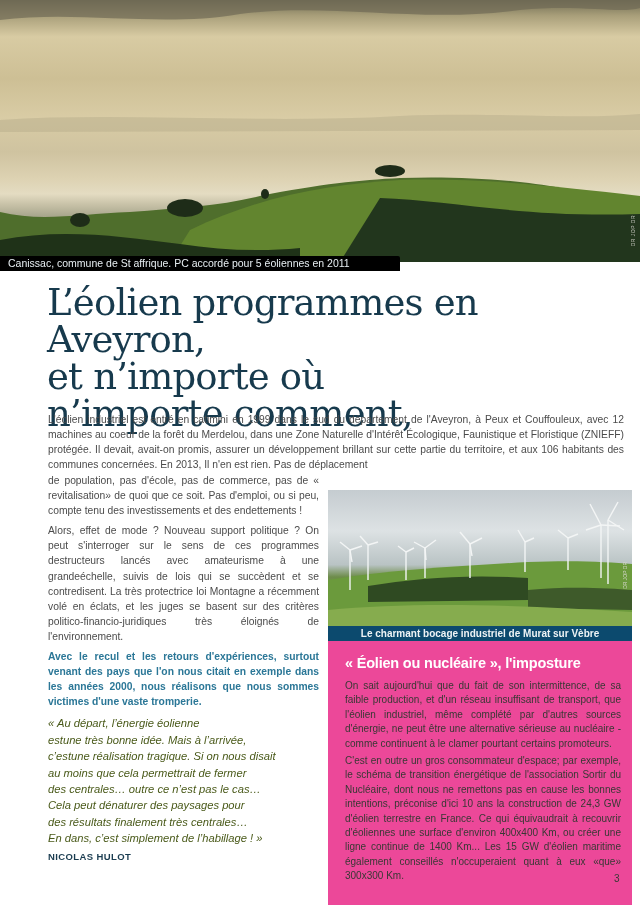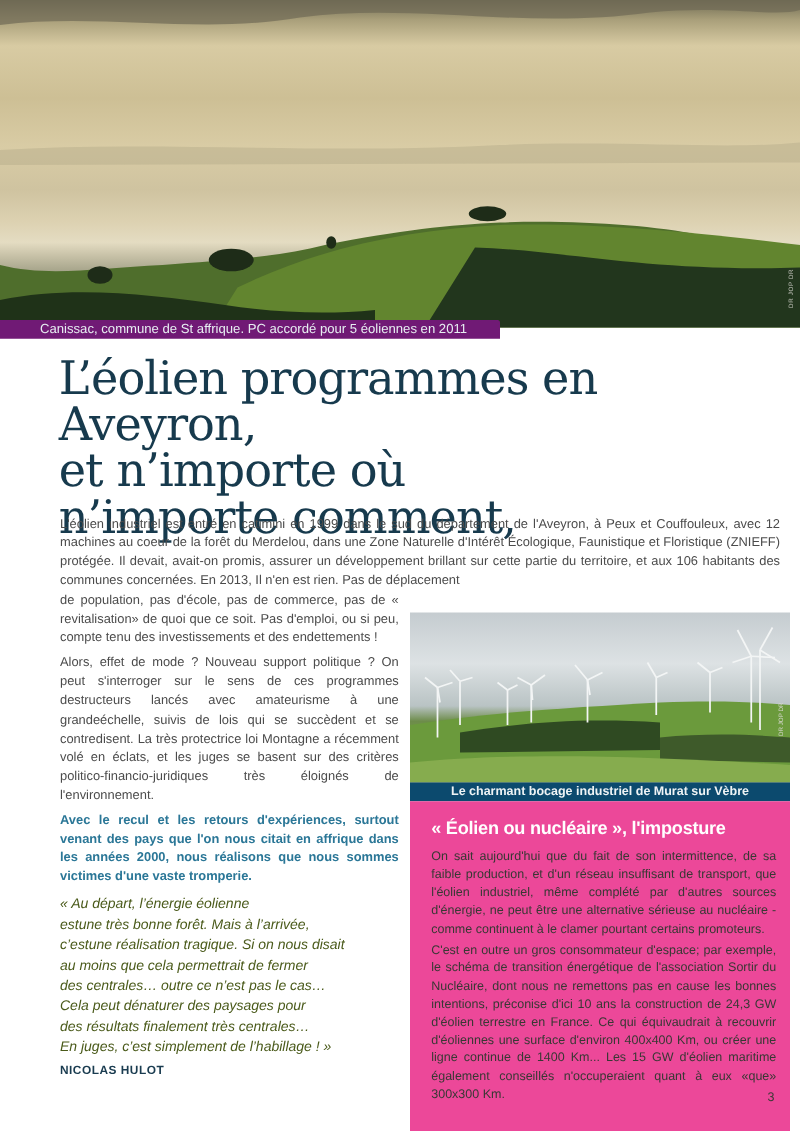--- a/index.html
+++ b/index.html
@@ -1,21 +1,21 @@
 <!DOCTYPE html>
 <html><head>
 <meta charset="utf-8">
 <style>
   html, body { margin:0; padding:0; }
   body { width:640px; height:905px; background:#ffffff; position:relative; overflow:hidden; font-family:"Liberation Sans", sans-serif; }
   .hero { position:absolute; left:0; top:0; width:640px; height:262px; overflow:hidden;
     background: linear-gradient(180deg, #6e6a52 0%, #a99f7a 6%, #d8cba3 14%, #cdbf95 30%, #d9cca5 45%, #cfc3a0 58%, #ddd2b2 68%, #e4dcc2 74%, #c8c2a8 78%, #2d3a22 100%); }
   .hero svg { position:absolute; left:0; top:0; }
   .hero-credit { position:absolute; right:4px; top:215px; writing-mode:vertical-rl; transform:rotate(180deg); font-size:5px; color:#c8c8c0; letter-spacing:0.5px; }
-  .caption1 { position:absolute; left:0; top:256px; width:400px; height:15px; background:#701a75; color:#e7eef2; font-size:10.5px; line-height:15px; padding-left:32px; box-sizing:border-box; border-top-right-radius:2px; }
+  .caption1 { position:absolute; left:0; top:256px; width:400px; height:15px; background:#000000; color:#e7eef2; font-size:10.5px; line-height:15px; padding-left:8px; box-sizing:border-box; border-top-right-radius:2px; }
   .title { position:absolute; left:47px; top:284px; margin:0; font-family:"DejaVu Serif", serif; font-weight:normal; color:#173a4d; font-size:37px; line-height:37px; letter-spacing:-0.8px; }
   .title span { display:block; }
   .intro { position:absolute; left:48px; top:412px; width:576px; font-size:10.3px; line-height:15.1px; color:#4b4b4b; text-align:justify; margin:0; }
   .leftcol { position:absolute; left:48px; top:473px; width:271px; font-size:10.3px; line-height:15.1px; color:#4b4b4b; }
   .leftcol p { margin:0 0 5px 0; text-align:justify; }
   .leftcol .lead { color:#2b7797; font-weight:bold; font-size:10.3px; }
   .quote { font-style:italic; color:#4a5a1a; font-size:11.2px; line-height:16.4px; margin:6px 0 0 0; }
   .quote span { display:block; }
   .author { margin-top:2px; font-weight:bold; color:#1a3c50; font-size:9.5px; letter-spacing:0.4px; }
   .photo2 { position:absolute; left:328px; top:490px; width:304px; height:136px; overflow:hidden;
@@ -53,30 +53,30 @@
   <span>L’éolien programmes en Aveyron,</span>
   <span>et n’importe où</span>
   <span>n’importe comment,</span>
 </h1>
 
 <p class="intro">L'éolien industriel est entré en catimini en 1999 dans le sud du département de l'Aveyron, à Peux et Couffouleux, avec 12 machines au coeur de la forêt du Merdelou, dans une Zone Naturelle d'Intérêt Écologique, Faunistique et Floristique (ZNIEFF) protégée. Il devait, avait-on promis, assurer un développement brillant sur cette partie du territoire, et aux 106 habitants des communes concernées. En 2013, Il n'en est rien. Pas de déplacement</p>
 
 <div class="leftcol">
   <p>de population, pas d'école, pas de commerce, pas de « revitalisation» de quoi que ce soit. Pas d'emploi, ou si peu, compte tenu des investissements et des endettements !</p>
   <p>Alors, effet de mode ? Nouveau support politique ? On peut s'interroger sur le sens de ces programmes destructeurs lancés avec amateurisme à une grandeéchelle, suivis de lois qui se succèdent et se contredisent. La très protectrice loi Montagne a récemment volé en éclats, et les juges se basent sur des critères politico-financio-juridiques très éloignés de l'environnement.</p>
-  <p class="lead">Avec le recul et les retours d'expériences, surtout venant des pays que l'on nous citait en affrique dans les années 2000, nous réalisons que nous sommes victimes d'une vaste tromperie.</p>
+  <p class="lead">Avec le recul et les retours d'expériences, surtout venant des pays que l'on nous citait en exemple dans les années 2000, nous réalisons que nous sommes victimes d'une vaste tromperie.</p>
   <div class="quote">
     <span>« Au départ, l’énergie éolienne</span>
-    <span>estune très bonne forêt. Mais à l’arrivée,</span>
+    <span>estune très bonne idée. Mais à l’arrivée,</span>
     <span>c’estune réalisation tragique. Si on nous disait</span>
     <span>au moins que cela permettrait de fermer</span>
     <span>des centrales… outre ce n’est pas le cas…</span>
     <span>Cela peut dénaturer des paysages pour</span>
     <span>des résultats finalement très centrales…</span>
-    <span>En juges, c’est simplement de l’habillage ! »</span>
+    <span>En dans, c’est simplement de l’habillage ! »</span>
   </div>
   <div class="author">NICOLAS HULOT</div>
 </div>
 
 <div class="photo2">
   <svg width="304" height="136" viewBox="0 0 304 136">
     <path d="M0 90 C60 80 130 76 200 72 C250 70 280 72 304 74 L304 136 L0 136 Z" fill="#6b9a3c"></path>
     <path d="M40 96 C90 88 140 84 200 88 L200 110 L40 112 Z" fill="#2f4a22"></path>
     <path d="M200 100 C240 96 280 98 304 100 L304 120 L200 118 Z" fill="#3e5a2a"></path>
     <path d="M0 120 C80 112 180 114 304 122 L304 136 L0 136 Z" fill="#86ac4e"></path>

